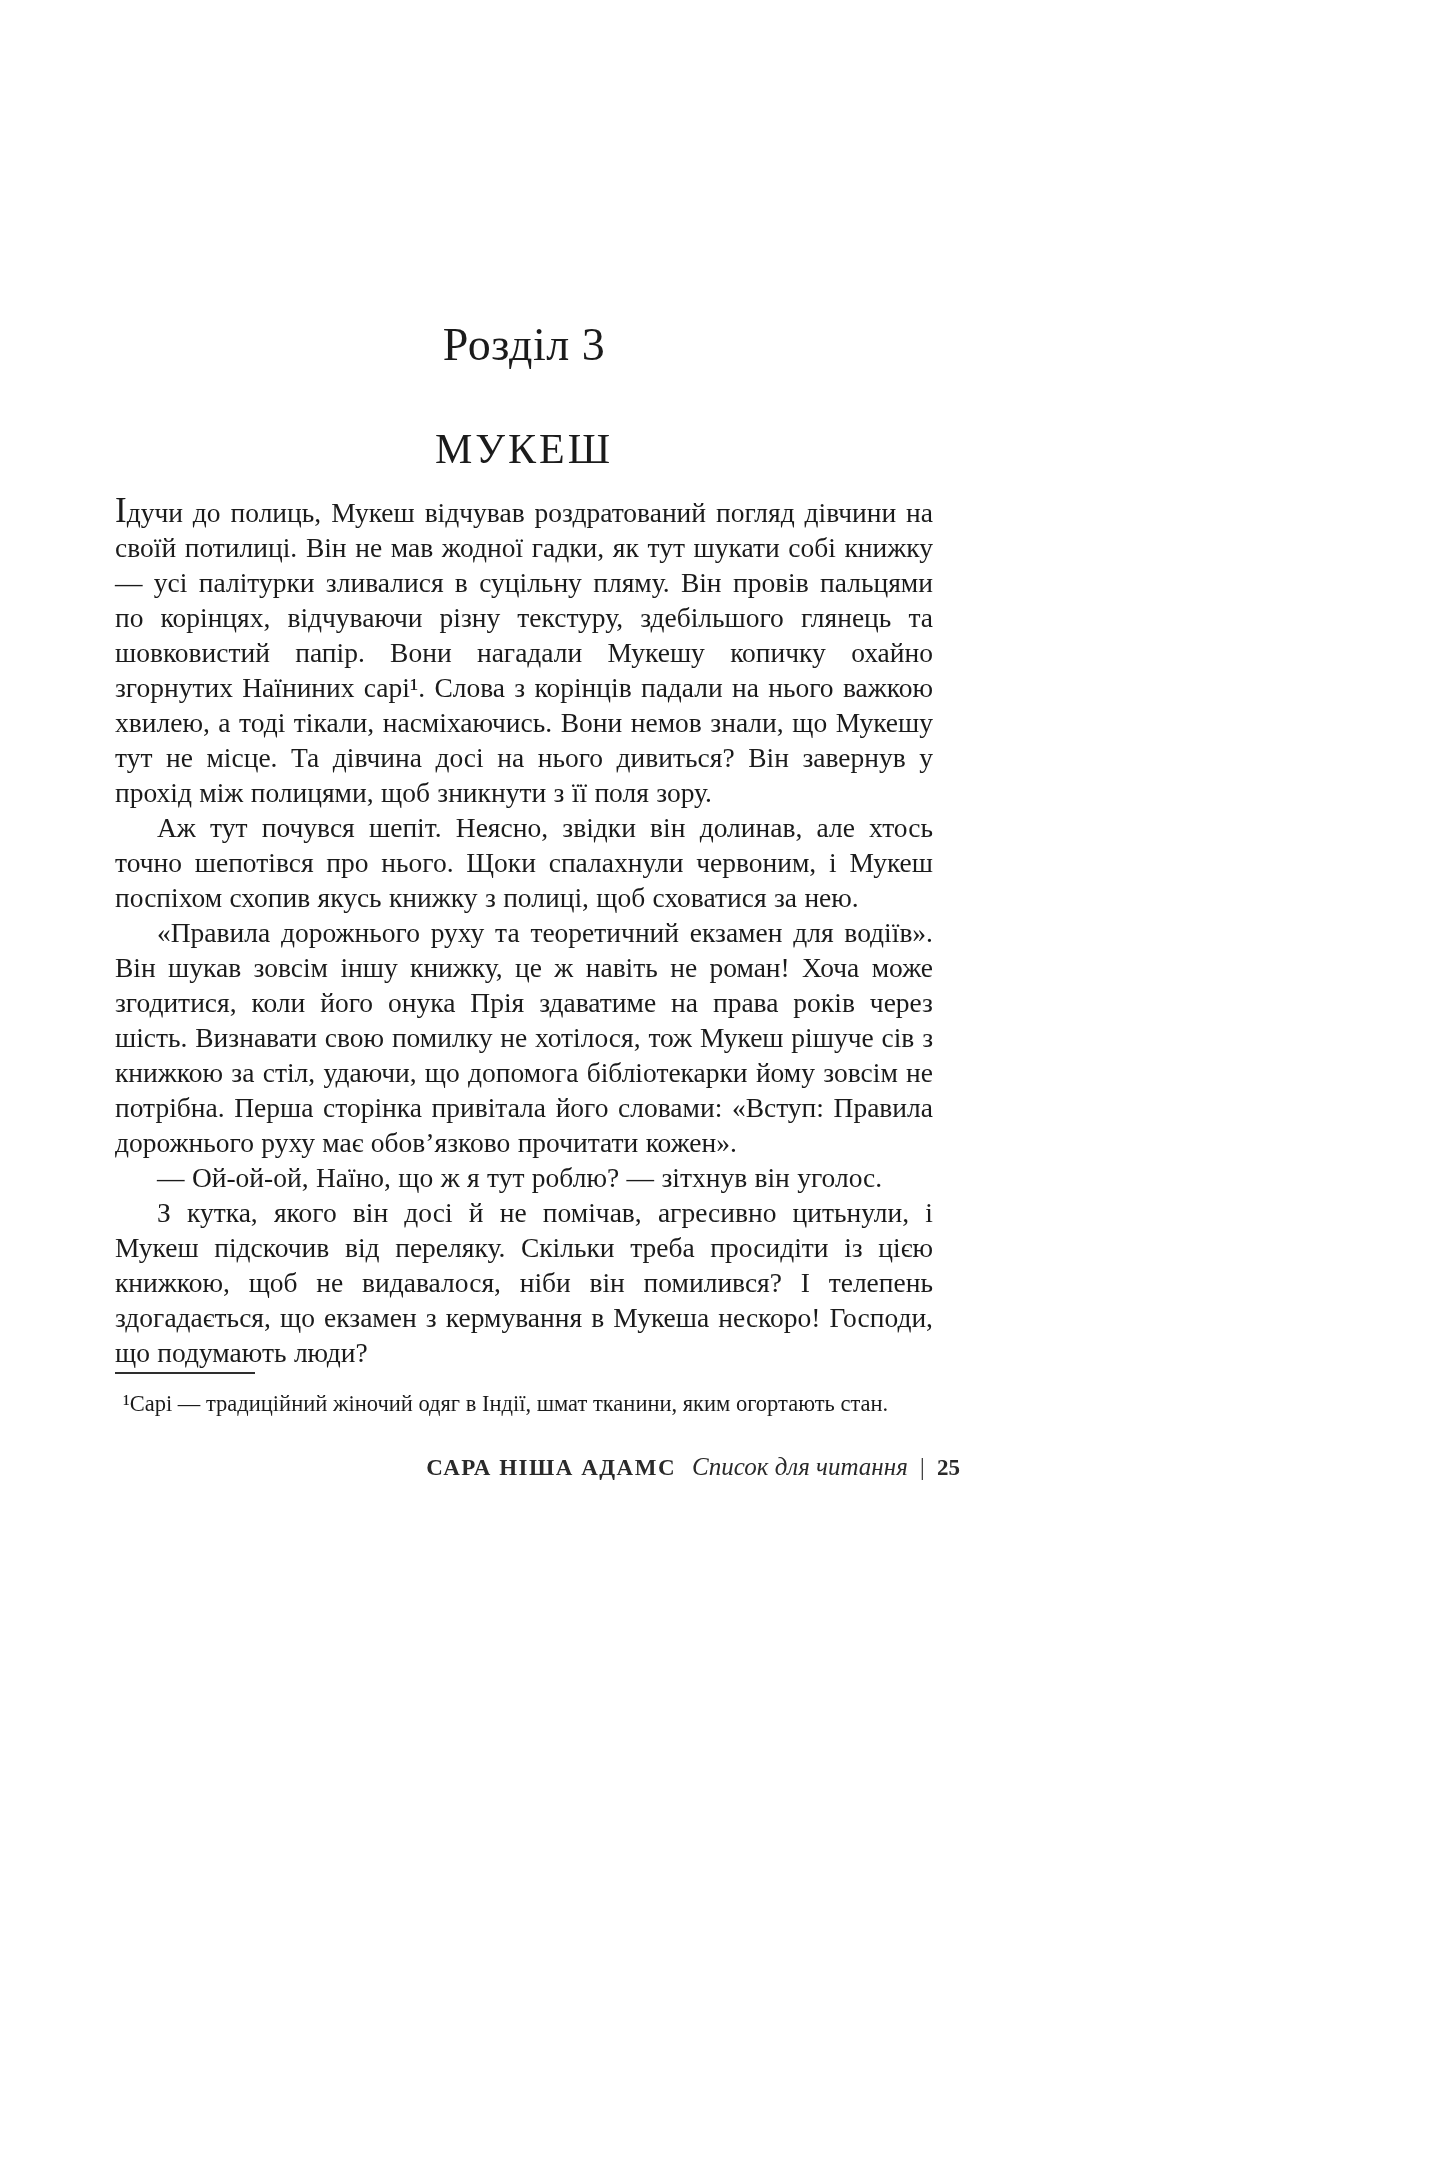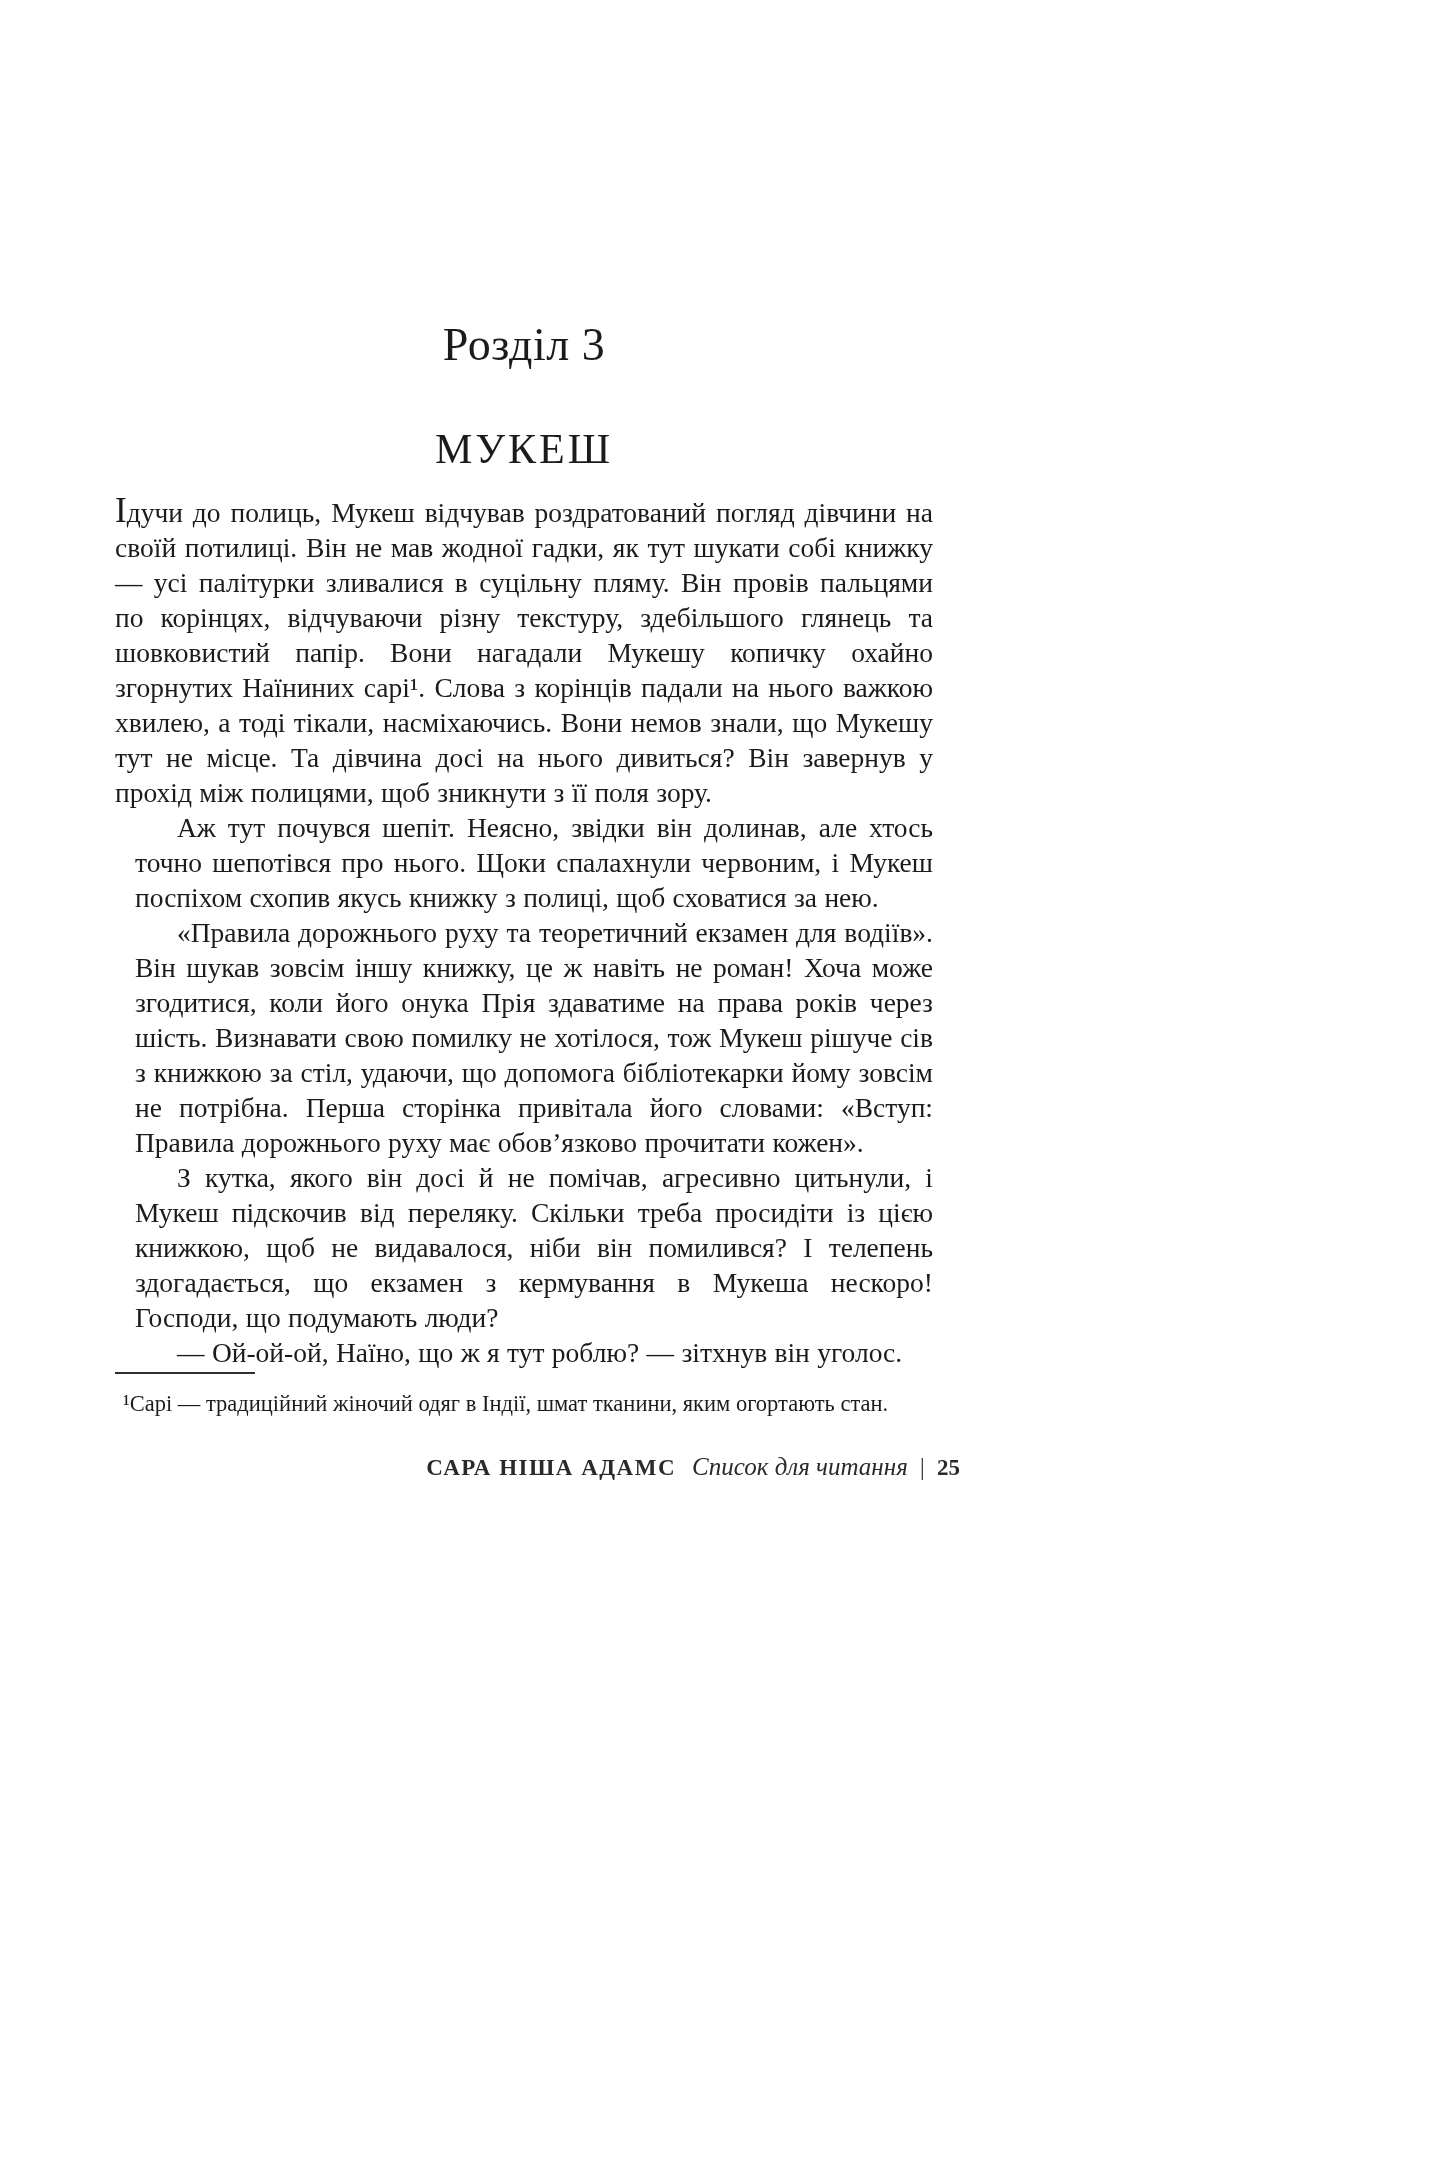--- a/index.html
+++ b/index.html
@@ -38,21 +38,20 @@
   }
   p.body {
     font-size: 27.5px;
     line-height: 35px;
     text-align: justify;
     margin: 0;
     word-spacing: 0.5px;
   }
   p.body.indent {
     text-indent: 42px;
-    margin-left: 20px;
   }
   .initial {
     font-size: 35px;
     line-height: 1;
   }
   .footnote-area {
     position: absolute;
     left: 115px;
     top: 1372px;
     width: 818px;
@@ -108,23 +107,23 @@
     <h2 class="chapter-label">Розділ 3</h2>
 
     <h1 class="chapter-title">МУКЕШ</h1>
 
     <p class="body"><span class="initial">І</span><span>дучи до полиць, Мукеш відчував роздратований погляд дівчини на своїй потилиці. Він не мав жодної гадки, як тут шукати собі книжку — усі палітурки зливалися в суцільну пляму. Він провів пальцями по корінцях, відчуваючи різну текстуру, здебільшого глянець та шовковистий папір. Вони нагадали Мукешу копичку охайно згорнутих Наїниних сарі¹. Слова з корінців падали на нього важкою хвилею, а тоді тікали, насміхаючись. Вони немов знали, що Мукешу тут не місце. Та дівчина досі на нього дивиться? Він завернув у прохід між полицями, щоб зникнути з її поля зору.</span></p>
 
     <p class="body indent">Аж тут почувся шепіт. Неясно, звідки він долинав, але хтось точно шепотівся про нього. Щоки спалахнули червоним, і Мукеш поспіхом схопив якусь книжку з полиці, щоб сховатися за нею.</p>
 
     <p class="body indent">«Правила дорожнього руху та теоретичний екзамен для водіїв». Він шукав зовсім іншу книжку, це ж навіть не роман! Хоча може згодитися, коли його онука Прія здаватиме на права років через шість. Визнавати свою помилку не хотілося, тож Мукеш рішуче сів з книжкою за стіл, удаючи, що допомога бібліотекарки йому зовсім не потрібна. Перша сторінка привітала його словами: «Вступ: Правила дорожнього руху має обов’язково прочитати кожен».</p>
 
+    <p class="body indent">— Ой-ой-ой, Наїно, що ж я тут роблю? — зітхнув він уголос.</p>
+
     <p class="body indent">З кутка, якого він досі й не помічав, агресивно цитьнули, і Мукеш підскочив від переляку. Скільки треба просидіти із цією книжкою, щоб не видавалося, ніби він помилився? І телепень здогадається, що екзамен з кермування в Мукеша нескоро! Господи, що подумають люди?</p>
-
-    <p class="body indent">— Ой-ой-ой, Наїно, що ж я тут роблю? — зітхнув він уголос.</p>
   </div>
 
   <div class="footnote-area">
     <div class="footnote-rule"></div>
     <p class="footnote">¹Сарі — традиційний жіночий одяг в Індії, шмат тканини, яким огортають стан.</p>
   </div>
 
   <div class="running-footer">
     <span class="footer-author">САРА НІША АДАМС</span><span class="footer-title">Список для читання</span><span class="footer-sep">|</span><span class="footer-pagenum">25</span>
   </div>

